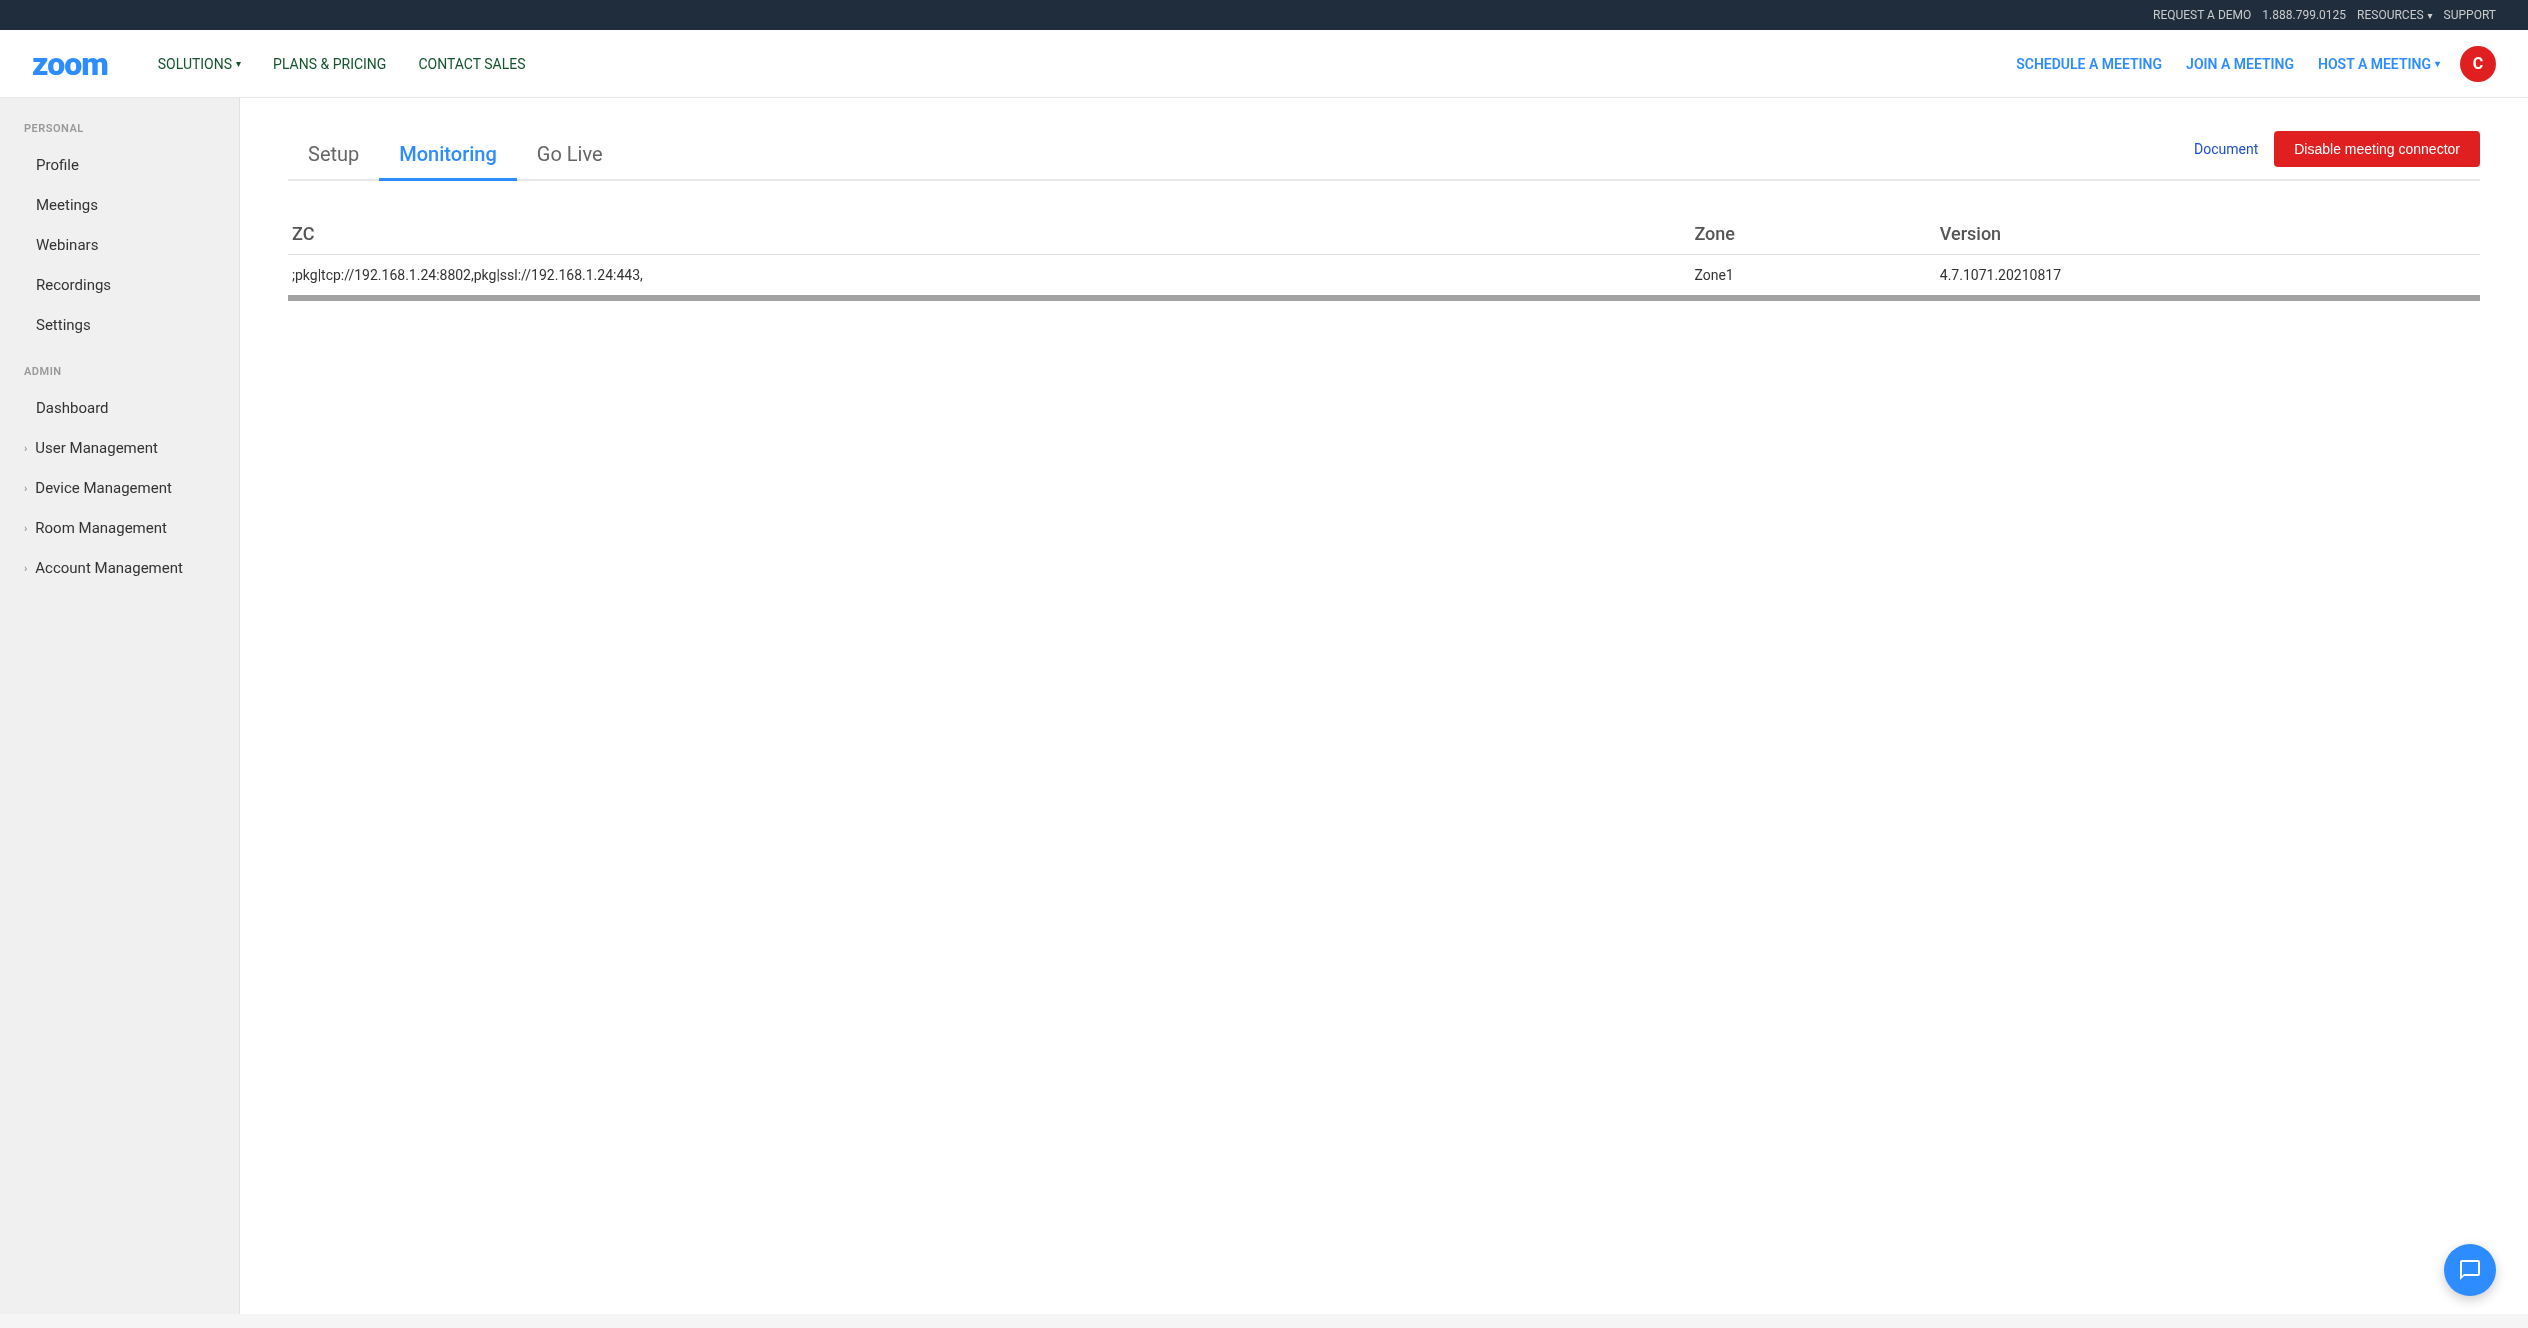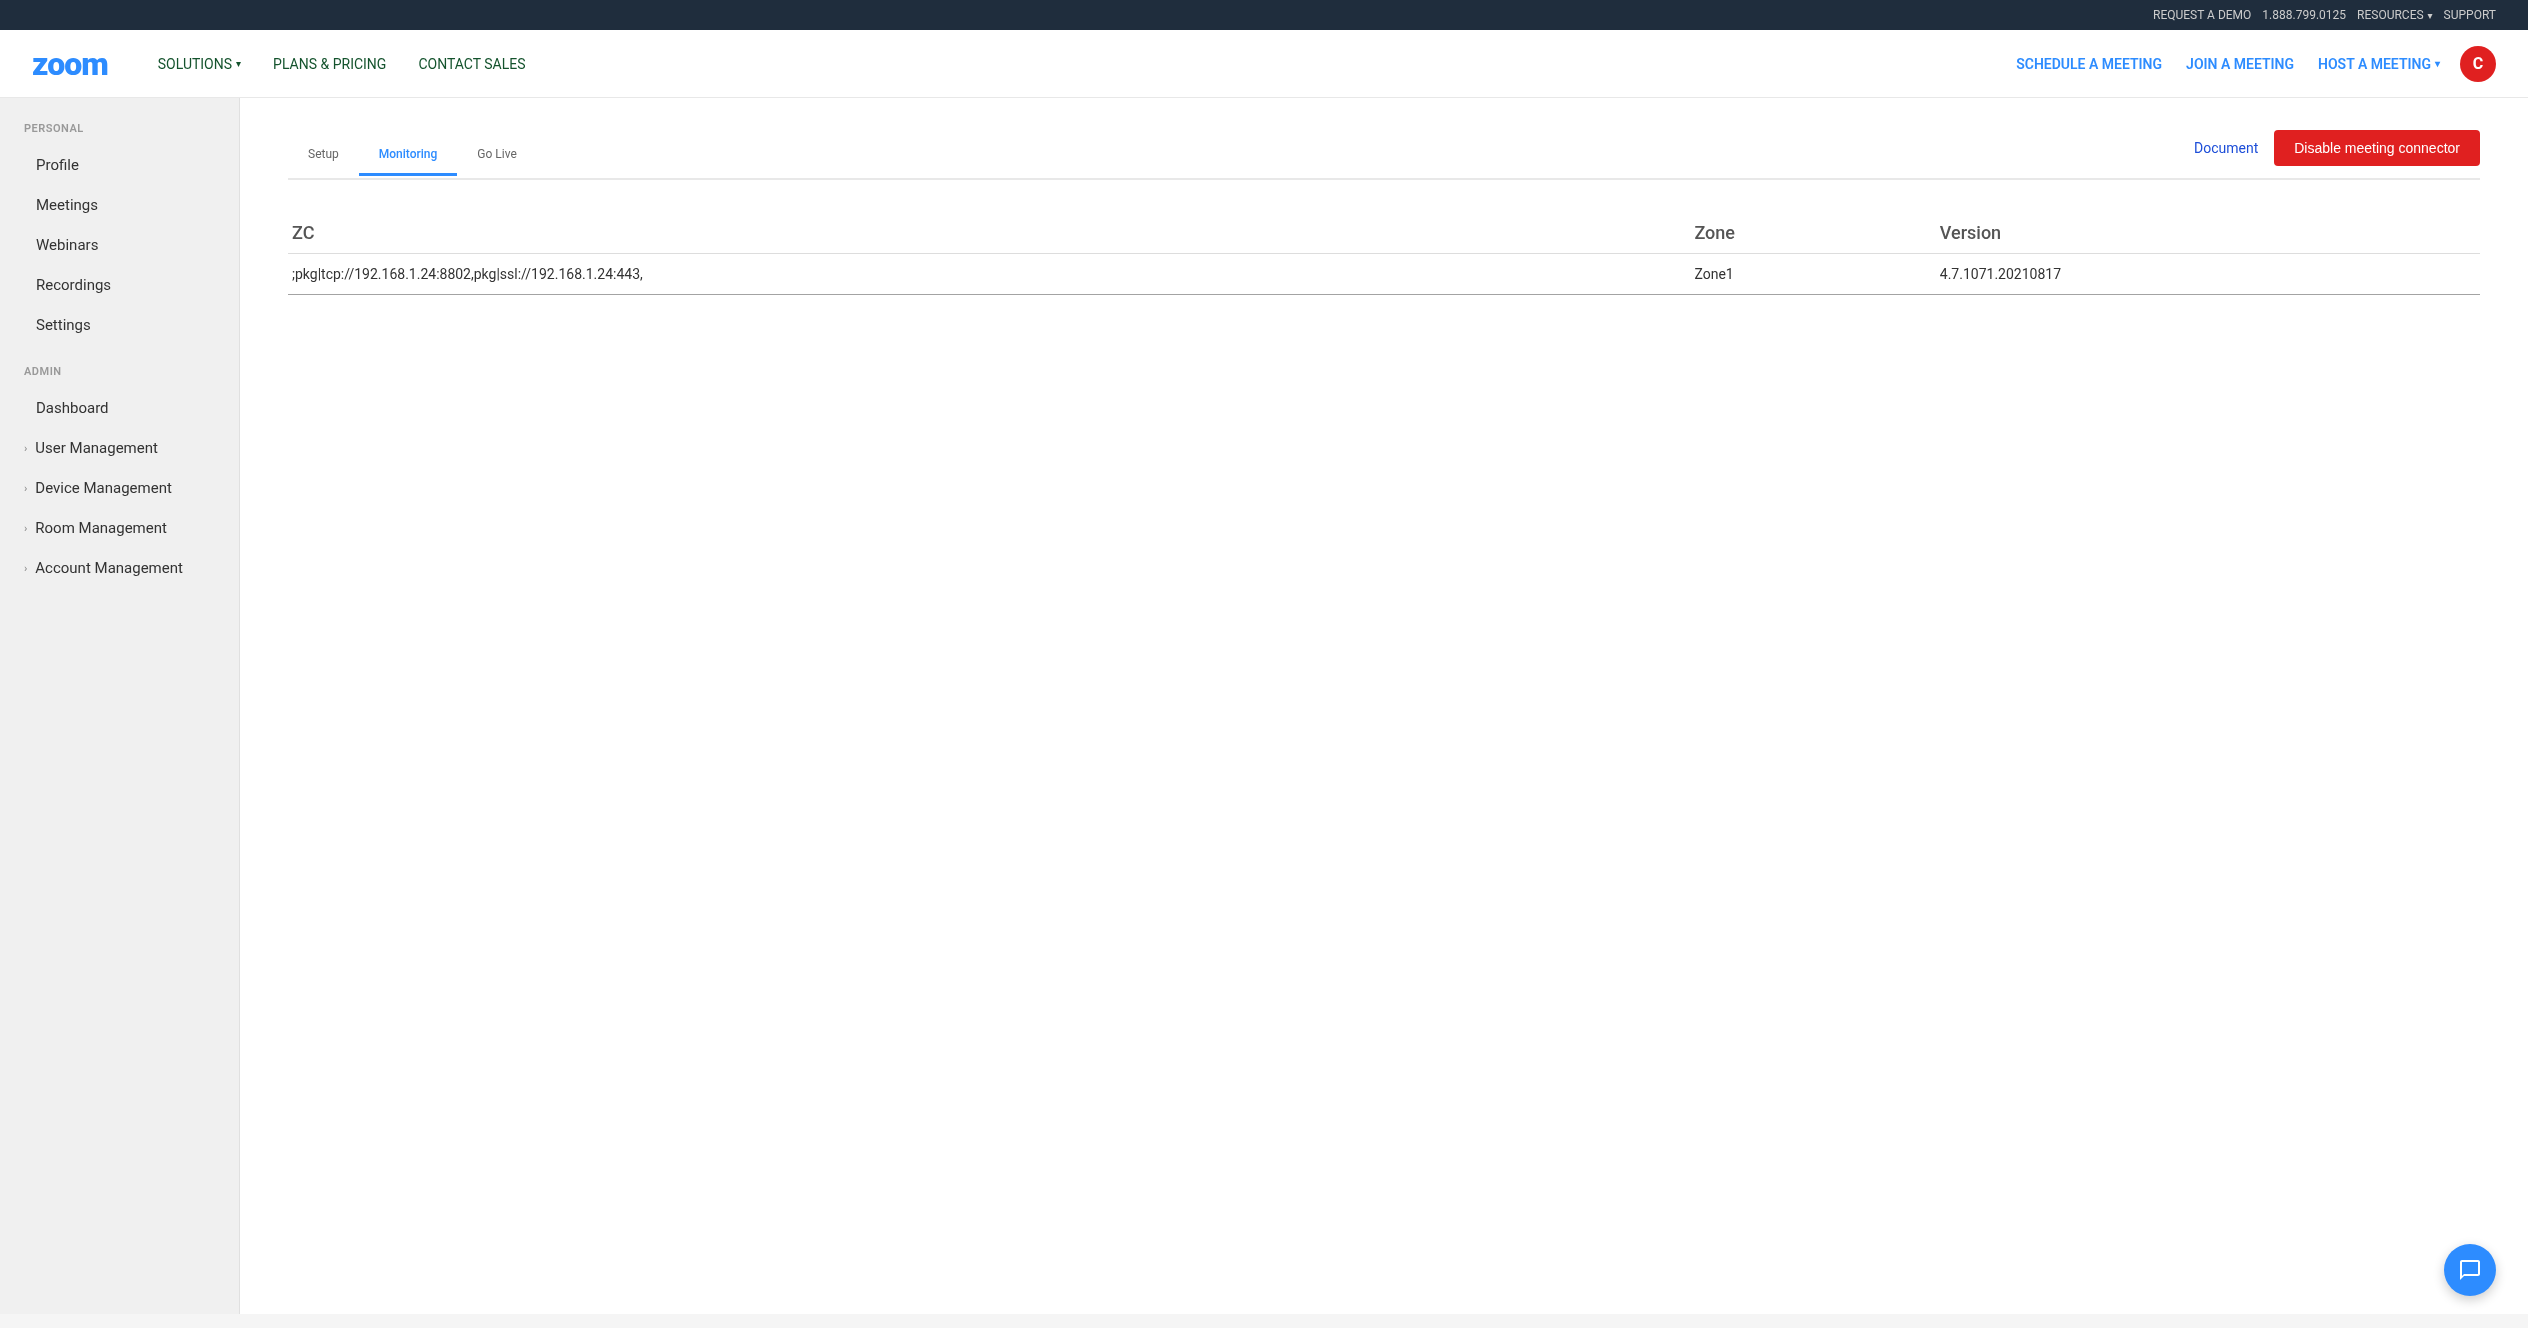--- a/index.html
+++ b/index.html
@@ -133,21 +133,21 @@
     
     .tabs {
       display: flex;
       align-items: center;
       border-bottom: 2px solid #e8e8e8;
       margin-bottom: 32px;
       gap: 0;
     }
     .tab {
       padding: 12px 20px;
-      font-size: 12px;
+      font-size: 20px;
       color: #666;
       cursor: pointer;
       text-decoration: none;
       border-bottom: 3px solid transparent;
       margin-bottom: -2px;
     }
     .tab.active {
       color: #2d8cff;
       border-bottom-color: #2d8cff;
       font-weight: 500;
@@ -197,21 +197,21 @@
     .zc-table th {
       text-align: left;
       padding: 10px 12px;
       font-weight: 500;
       color: #555;
       font-size: 18px;
     }
     .zc-table td {
       padding: 12px 12px;
       color: #333;
-      border-bottom: 1px solid #a3a3a3;
+      border-bottom: 6px solid #a3a3a3;
     }
     .zc-table th:first-child,
     .zc-table td:first-child {
       padding-left: 4px;
     }
 
     
     .chat-bubble {
       position: fixed;
       bottom: 32px;

